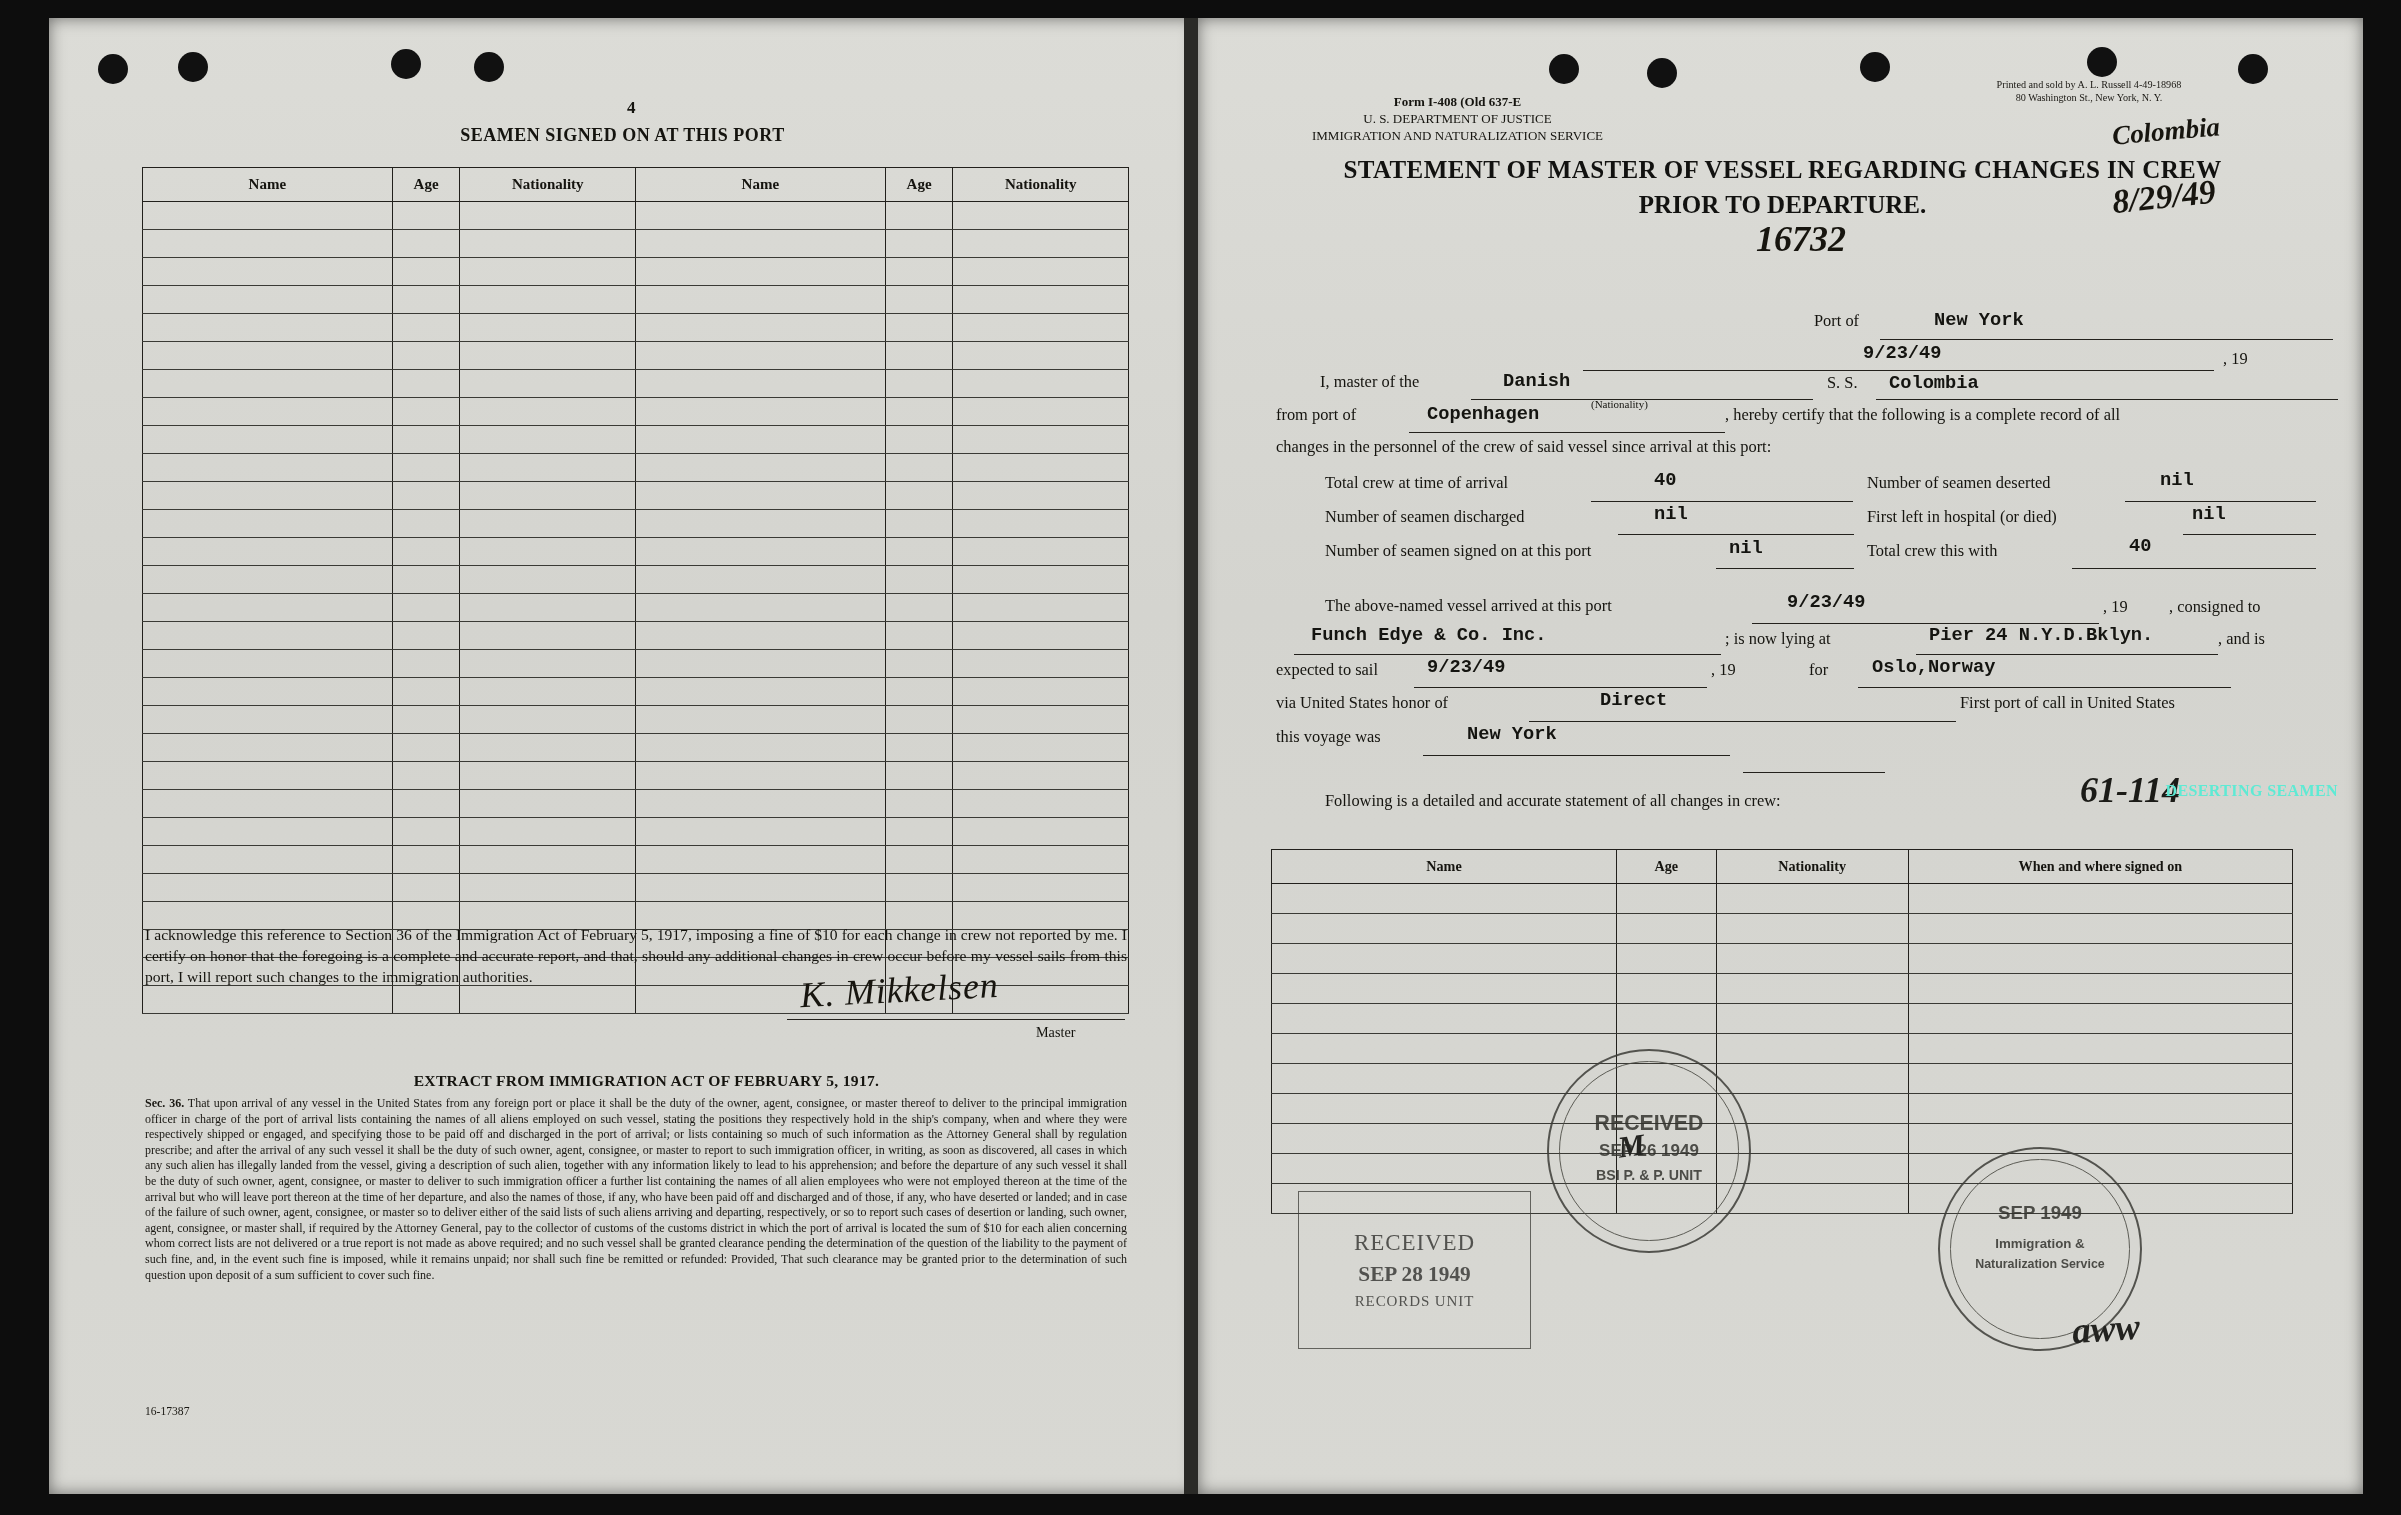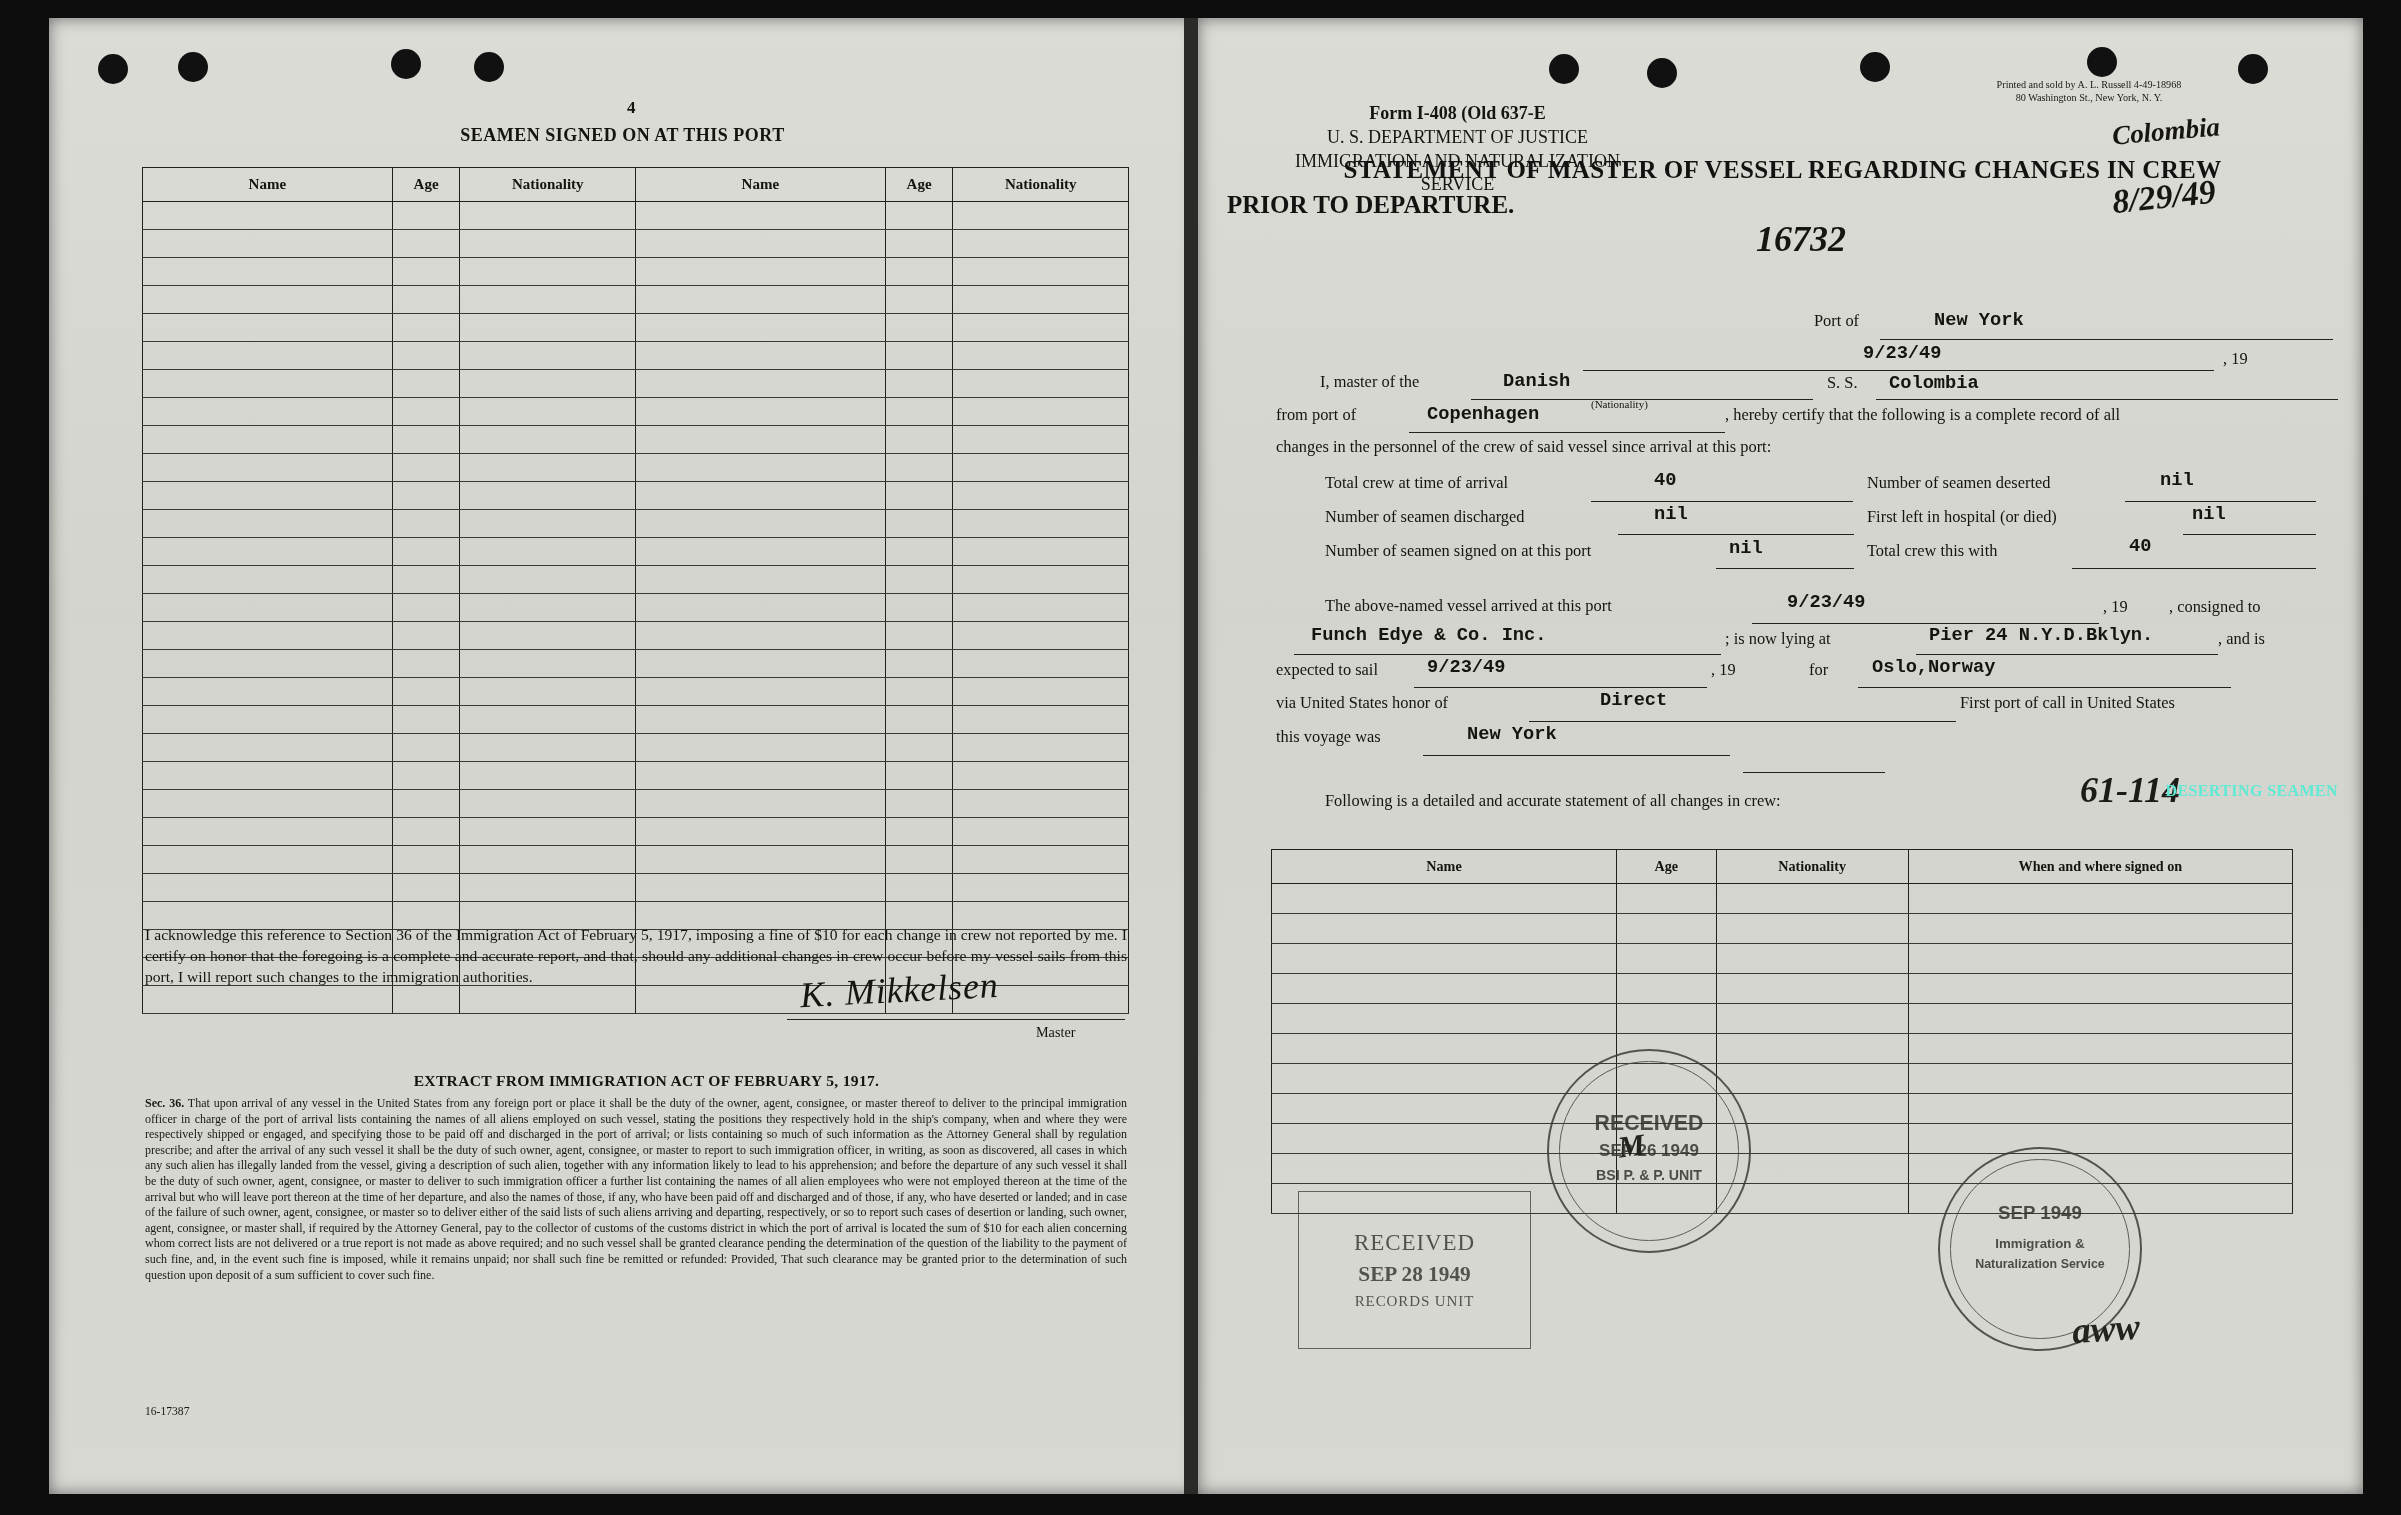--- a/index.html
+++ b/index.html
@@ -24,25 +24,25 @@
   #ack{position:absolute;left:96px;top:907px;width:982px;font-size:15.6px;line-height:1.34;text-align:justify;color:#15140f;}
   #sigline{position:absolute;left:738px;top:1000px;width:338px;border-bottom:1.4px solid #23211c;height:0.9px;}
   #sig{position:absolute;left:751px;top:951px;font-size:36px;color:#17150f;font-family:"Liberation Serif",serif;font-style:italic;transform:rotate(-3deg);letter-spacing:0.9px;}
   #sigcap{position:absolute;left:987px;top:1006px;font-size:14.2px;color:#15140f;}
   #extract-h{position:absolute;left:0;top:1054px;width:1147px;text-align:center;font-size:15.6px;font-weight:bold;letter-spacing:0.3px;color:#15140f;padding-left:24px;}
   #extract{position:absolute;left:96px;top:1078px;width:982px;font-size:12px;line-height:1.30;text-align:justify;color:#1a1813;}
   #extract .sec{font-weight:bold;}
   #lfoot{position:absolute;left:96px;top:1387px;font-size:11.6px;color:#1a1813;}
 
   
-  #rp-form{position:absolute;left:1271px;top:102px;width:373px;text-align:center;font-size:18px;line-height:1.32;color:#15140f;}
+  #rp-form{position:absolute;left:1271px;top:93px;width:373px;text-align:center;font-size:13px;line-height:1.32;color:#15140f;}
   #rp-form .b{font-weight:bold;}
   #rp-print{position:absolute;left:1920px;top:78px;width:338px;text-align:center;font-size:10.2px;line-height:1.3;color:#1a1813;}
   #rp-title{position:absolute;left:1227px;top:156px;width:1111px;text-align:center;font-size:25px;font-weight:bold;letter-spacing:0.4px;color:#121210;}
-  #rp-title2{position:absolute;left:1227px;top:191px;width:1111px;font-size:25px;font-weight:bold;color:#121210;}
+  #rp-title2{position:absolute;left:1227px;top:191px;width:1111px;text-align:center;font-size:25px;font-weight:bold;color:#121210;}
   #num-stamp{position:absolute;left:1756px;top:218px;font-size:36px;}
   #hand-date{position:absolute;left:2112px;top:178px;font-size:34px;transform:rotate(-6deg);}
   #hand-name{position:absolute;left:2112px;top:116px;font-size:27px;transform:rotate(-5deg);}
 
   .fl{position:absolute;border-bottom:1.4px solid #23211c;height:0.9px;}
   .lbl{position:absolute;font-size:16.4px;color:#15140f;}
   .val{position:absolute;font-size:18.7px;}
   .small{font-size:11px;}
 
   #dsh{position:absolute;left:1227px;top:782px;width:1111px;text-align:right;font-size:16px;font-weight:bold;letter-spacing:0.4px;color:#5eead4;}

